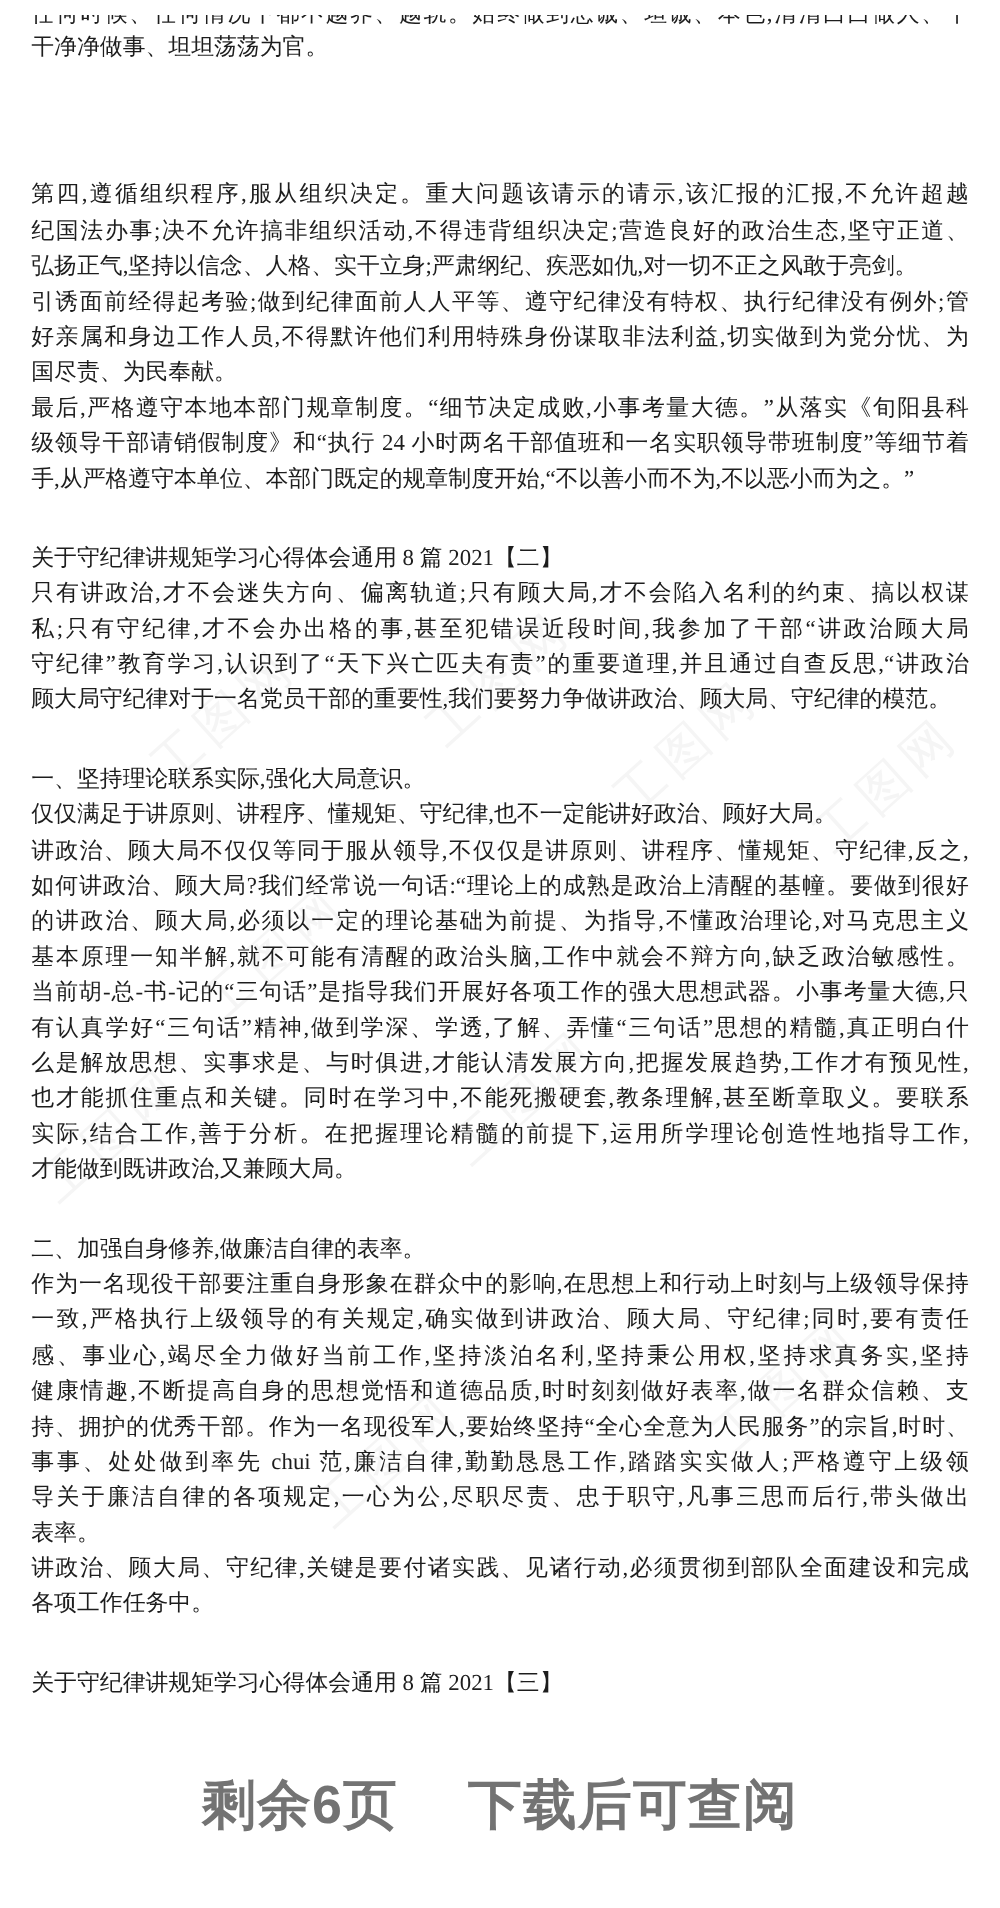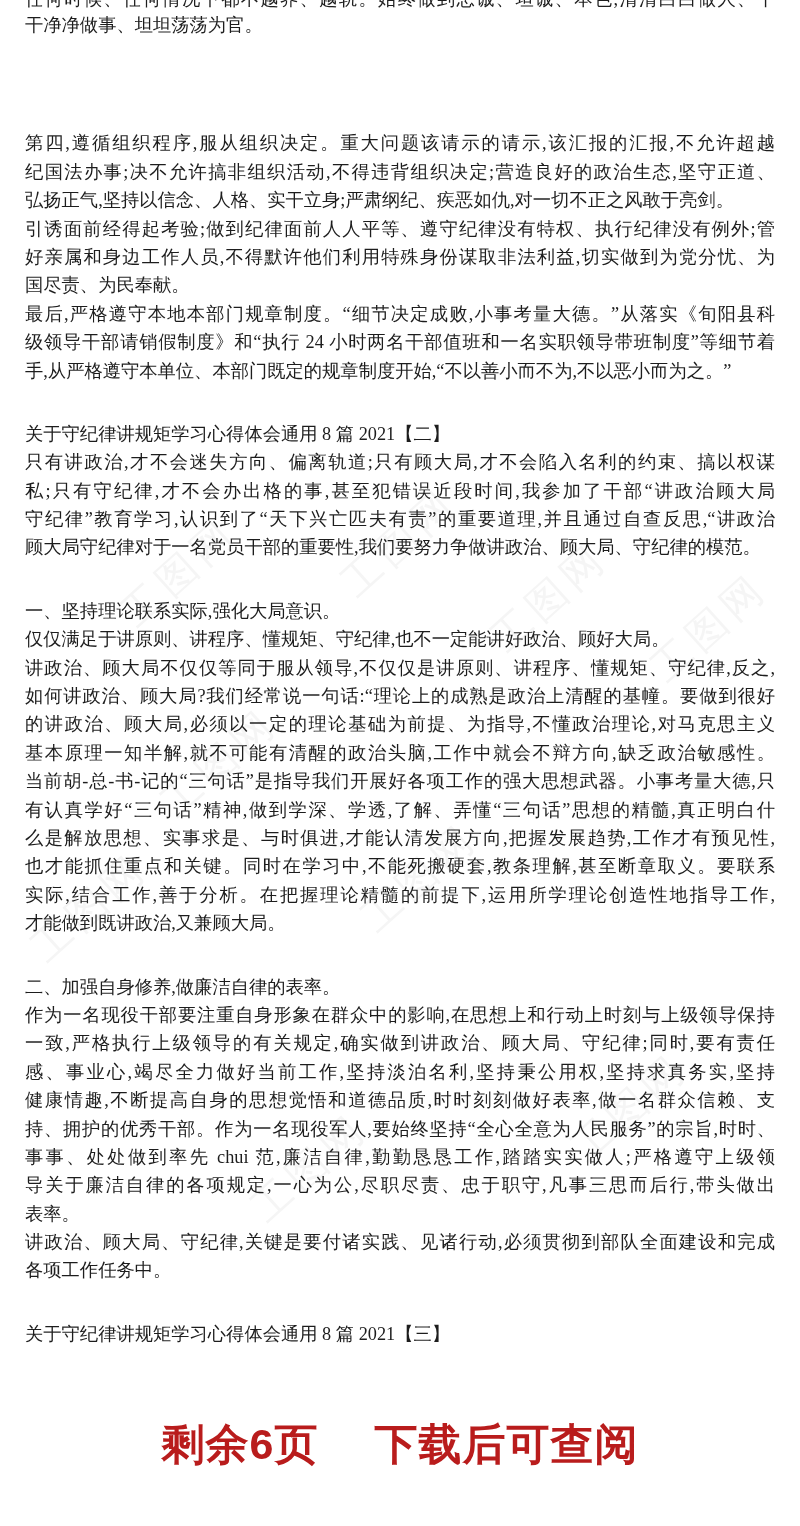--- a/index.html
+++ b/index.html
@@ -6,21 +6,21 @@
   body{
     width:800px;height:1526px;
     background:#ffffff;
     overflow:hidden;
     position:relative;
     font-family:"Liberation Serif","DejaVu Serif",serif;
     color:#1d1d1d;
   }
   .doc{
     position:relative;
-    padding:0 25px;
+    padding:12px 25px;
     font-size:18.3px;
     line-height:28.4px;
     z-index:2;
   }
   .line{
     height:28.4px;
     overflow:hidden;
     text-align:left;
     white-space:nowrap;
   }
@@ -38,21 +38,21 @@
   .gap{margin-top:35px;}
   .footer{
     position:absolute;
     top:1420px;left:0;width:100%;
     display:flex;justify-content:center;
     gap:56px;
     font-family:"Liberation Sans","DejaVu Sans",sans-serif;
     font-weight:bold;
     font-size:43px;
     line-height:48px;
-    color:#b91c1c;
+    color:#737373;
     letter-spacing:1px;
     z-index:2;
     align-items:center;
   }
   .watermark-layer{
     position:absolute;inset:0;
     z-index:1;
     pointer-events:none;
   }
   .watermark{

